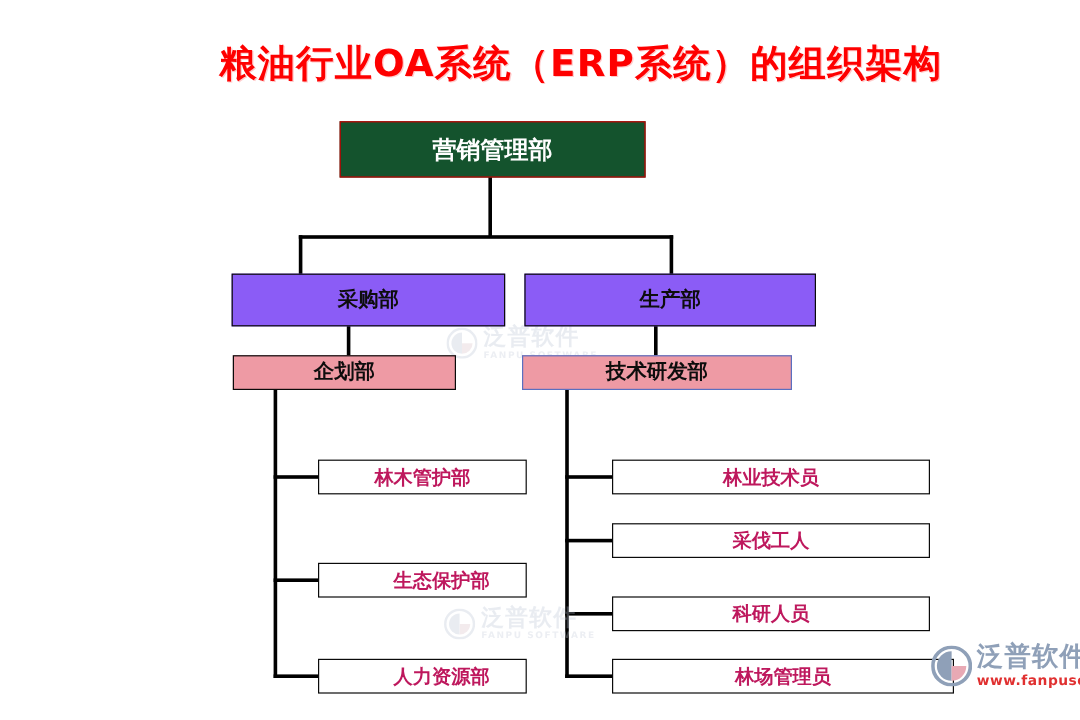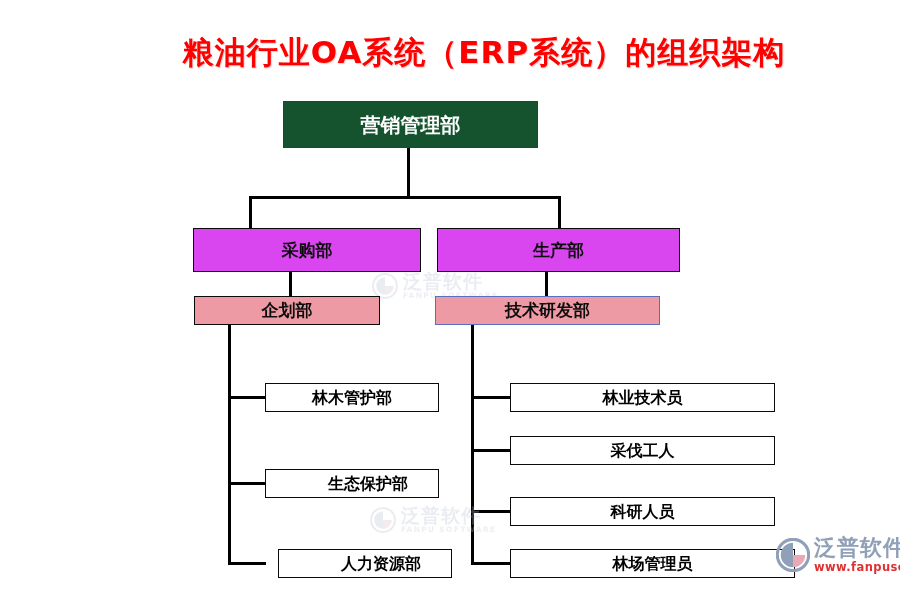--- a/index.html
+++ b/index.html
@@ -50,39 +50,39 @@
   }
 
   .node-root {
     background: #14532d;
     color: #ffffff;
     border: 1px solid #c00000;
     font-size: 20px;
   }
 
   .node-l2 {
-    background: #d946ef;
+    background: #8b5cf6;
     color: #0d0d0d;
     border: 1.6px solid #0a0a0a;
     font-size: 17px;
   }
 
   .node-l3 {
     background: #ee9aa4;
     color: #0d0d0d;
     border: 1.6px solid #0a0a0a;
     font-size: 17px;
   }
   .node-l3.blue-border {
     border: 1.6px solid #5a6fc0;
   }
 
   .node-leaf {
     background: #ffffff;
-    color: #000000;
+    color: #be185d;
     border: 1.5px solid #0a0a0a;
     font-size: 16px;
   }
 
   
   .conn {
     position: absolute;
     background: #000000;
   }
 
@@ -230,21 +230,21 @@
   </div>
 
   <div class="node node-leaf" style="left:265px; top:383px; width:174px; height:29px;">
     <span>林木管护部</span>
   </div>
 
   <div class="node node-leaf" style="left:265px; top:469px; width:174px; height:29px;padding-left:32px;">
     <span>生态保护部</span>
   </div>
 
-  <div class="node node-leaf" style="left:278px; top:549px; width:174px; height:29px;padding-left:32px;">
+  <div class="node node-leaf" style="left:265px; top:549px; width:174px; height:29px;padding-left:32px;">
     <span>人力资源部</span>
   </div>
 
   <div class="node node-leaf" style="left:510px; top:383px; width:265px; height:29px;justify-content:center;">
     <span>林业技术员</span>
   </div>
 
   <div class="node node-leaf" style="left:510px; top:436px; width:265px; height:29px;">
     <span>采伐工人</span>
   </div>

